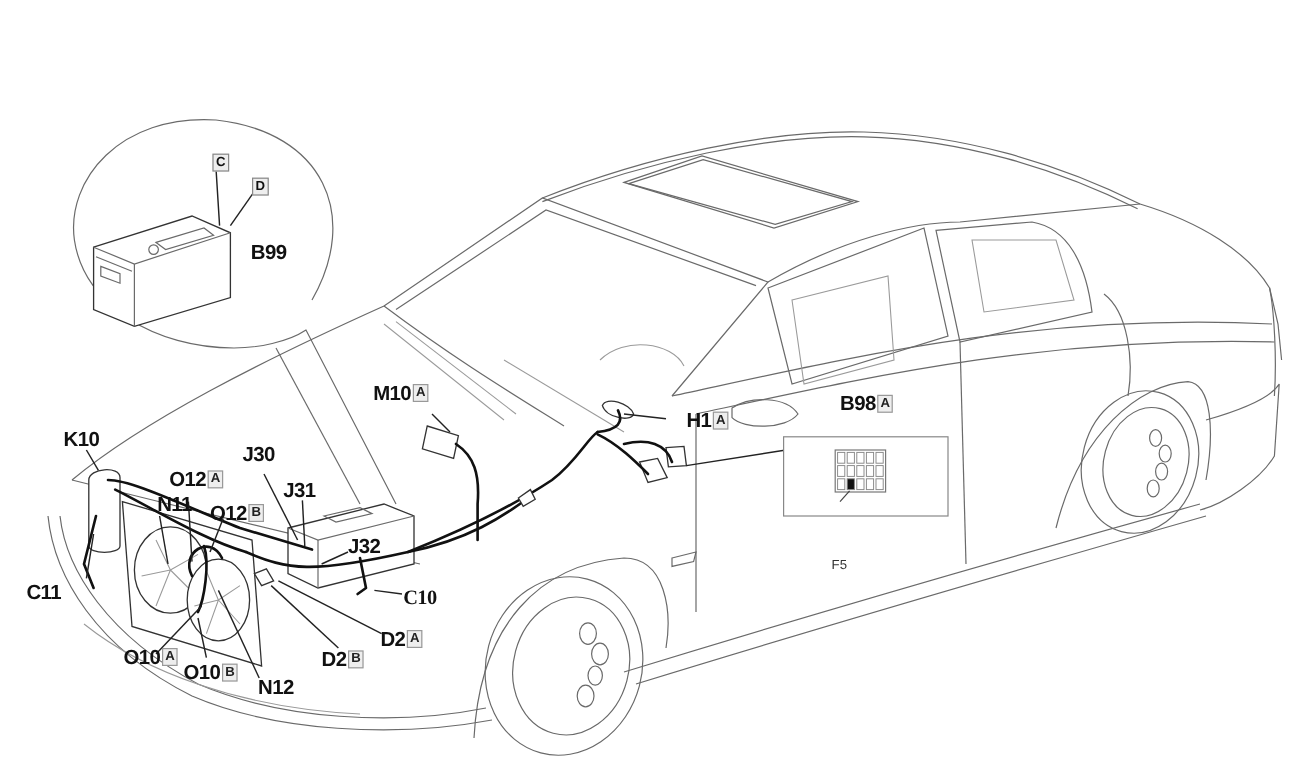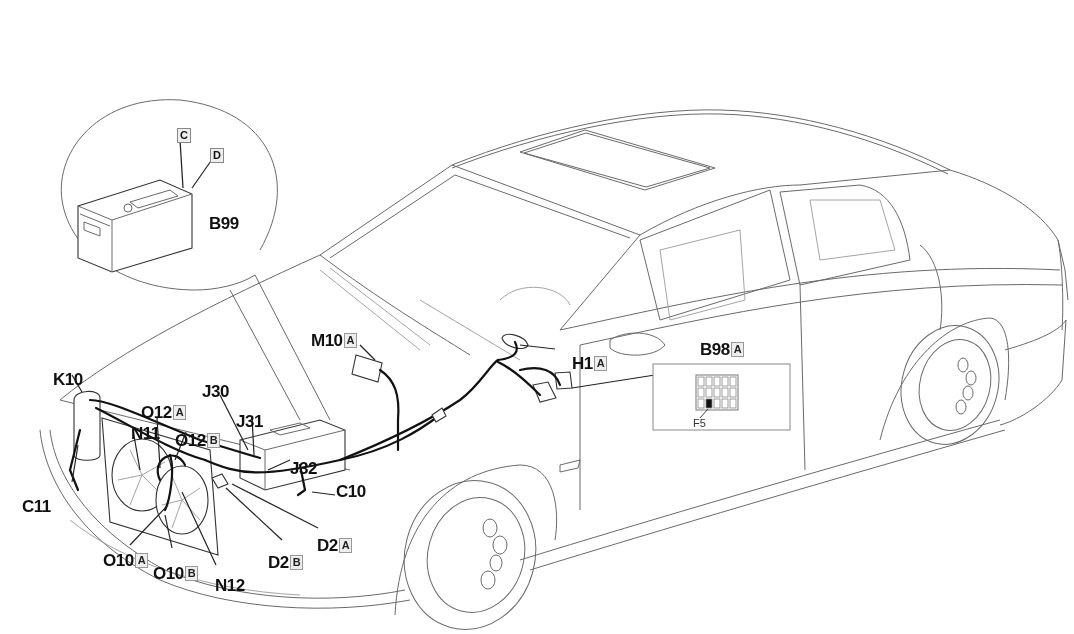--- a/index.html
+++ b/index.html
@@ -6,28 +6,28 @@
   body { width: 1074px; height: 634px; position: relative; overflow: hidden;
          font-family: "Liberation Sans", sans-serif; }
   #stage { position: absolute; left: 0; top: 0; width: 1074px; height: 634px; }
   svg { position: absolute; left: 0; top: 0; }
   .thin { fill: none; stroke: #6a6a6a; stroke-width: 1; }
   .thinner { fill: none; stroke: #9a9a9a; stroke-width: 0.9; }
   .harness { fill: none; stroke: #111; stroke-width: 2.2; stroke-linecap: round; stroke-linejoin: round; }
   .leader { fill: none; stroke: #222; stroke-width: 1.2; }
   .comp { fill: #fff; stroke: #333; stroke-width: 1.1; }
   .lbl { position: absolute; font-weight: bold; font-size: 17px; color: #111;
-         letter-spacing: -0.5px; white-space: nowrap; line-height: 1; margin-top: 13px; }
+         letter-spacing: -0.5px; white-space: nowrap; line-height: 1; }
   .lbl .main { display: inline-block; vertical-align: middle; }
   .lbl .badge { display: inline-block; vertical-align: middle; margin-left: 1px;
          font-size: 11px; border: 1px solid #999; background: #eee; color: #222;
          padding: 0 2px; line-height: 13px; }
   .small-badge { position: absolute; font-weight: bold; font-size: 11px;
          border: 1px solid #888; background: #eee; color: #111; padding: 0 2px; line-height: 13px; }
-  .fuse-lbl { position: absolute; font-size: 11px; color: #333; }
+  .fuse-lbl { position: absolute; font-size: 11px; color: #333; margin-top: 48px; }
 </style>
 </head>
 <body>
 
 <div id="stage">
 
 <svg width="1074" height="634" viewBox="0 0 1074 634">
 
   <g>
 
@@ -208,21 +208,21 @@
 <div class="lbl" style="left:53px;top:357px;"><span class="main">K10</span></div>
 <div class="lbl" style="left:22px;top:484px;"><span class="main">C11</span></div>
 <div class="lbl" style="left:131px;top:411px;text-align:right;"><span class="main">N11</span></div>
 <div class="lbl" style="left:141px;top:390px;"><span class="main">O12</span><span class="badge">A</span></div>
 <div class="lbl" style="left:175px;top:418px;"><span class="main">O12</span><span class="badge">B</span></div>
 <div class="lbl" style="left:202px;top:369px;"><span class="main">J30</span></div>
 <div class="lbl" style="left:236px;top:399px;"><span class="main">J31</span></div>
 <div class="lbl" style="left:290px;top:446px;"><span class="main">J32</span></div>
 <div class="lbl" style="left:311px;top:318px;"><span class="main">M10</span><span class="badge">A</span></div>
 <div class="lbl" style="left:572px;top:341px;"><span class="main">H1</span><span class="badge">A</span></div>
-<div class="lbl" style="left:336px;top:469px;"><span class="main">C10</span></div>
+<div class="lbl" style="left:336px;top:487px;font-family:Liberation Serif, serif;"><span class="main">C10</span></div>
 <div class="lbl" style="left:317px;top:523px;"><span class="main">D2</span><span class="badge">A</span></div>
 <div class="lbl" style="left:268px;top:540px;"><span class="main">D2</span><span class="badge">B</span></div>
 <div class="lbl" style="left:103px;top:538px;"><span class="main">O10</span><span class="badge">A</span></div>
 <div class="lbl" style="left:153px;top:551px;"><span class="main">O10</span><span class="badge">B</span></div>
 <div class="lbl" style="left:215px;top:563px;"><span class="main">N12</span></div>
 
 <div class="lbl" style="left:700px;top:327px;text-decoration:underline;"><span class="main">B98</span><span class="badge">A</span></div>
 <div class="fuse-lbl" style="left:693px;top:417px;">F5</div>
 
 </div>

